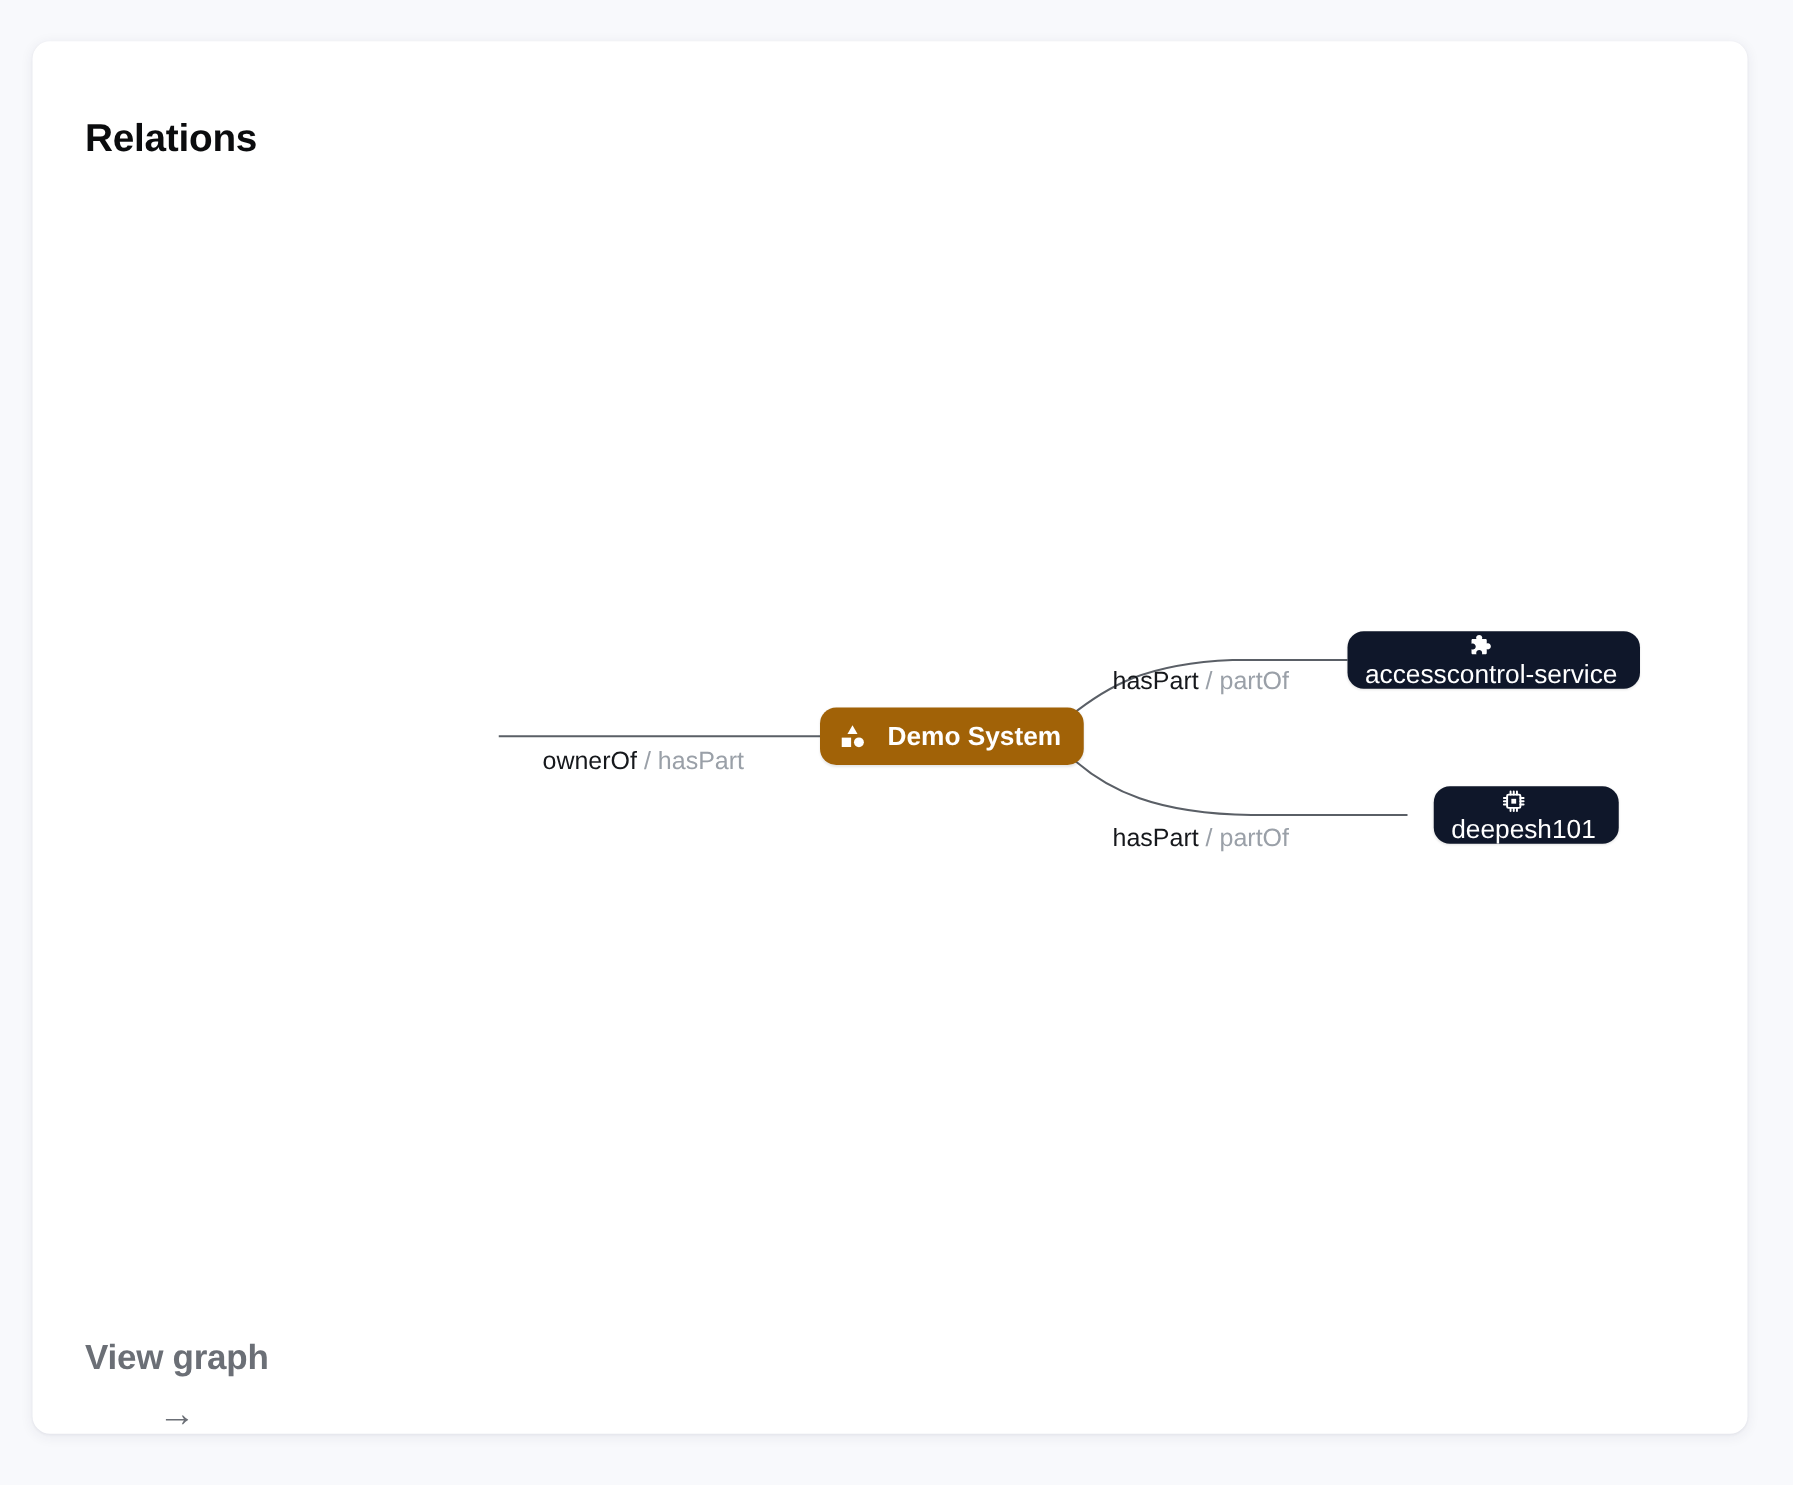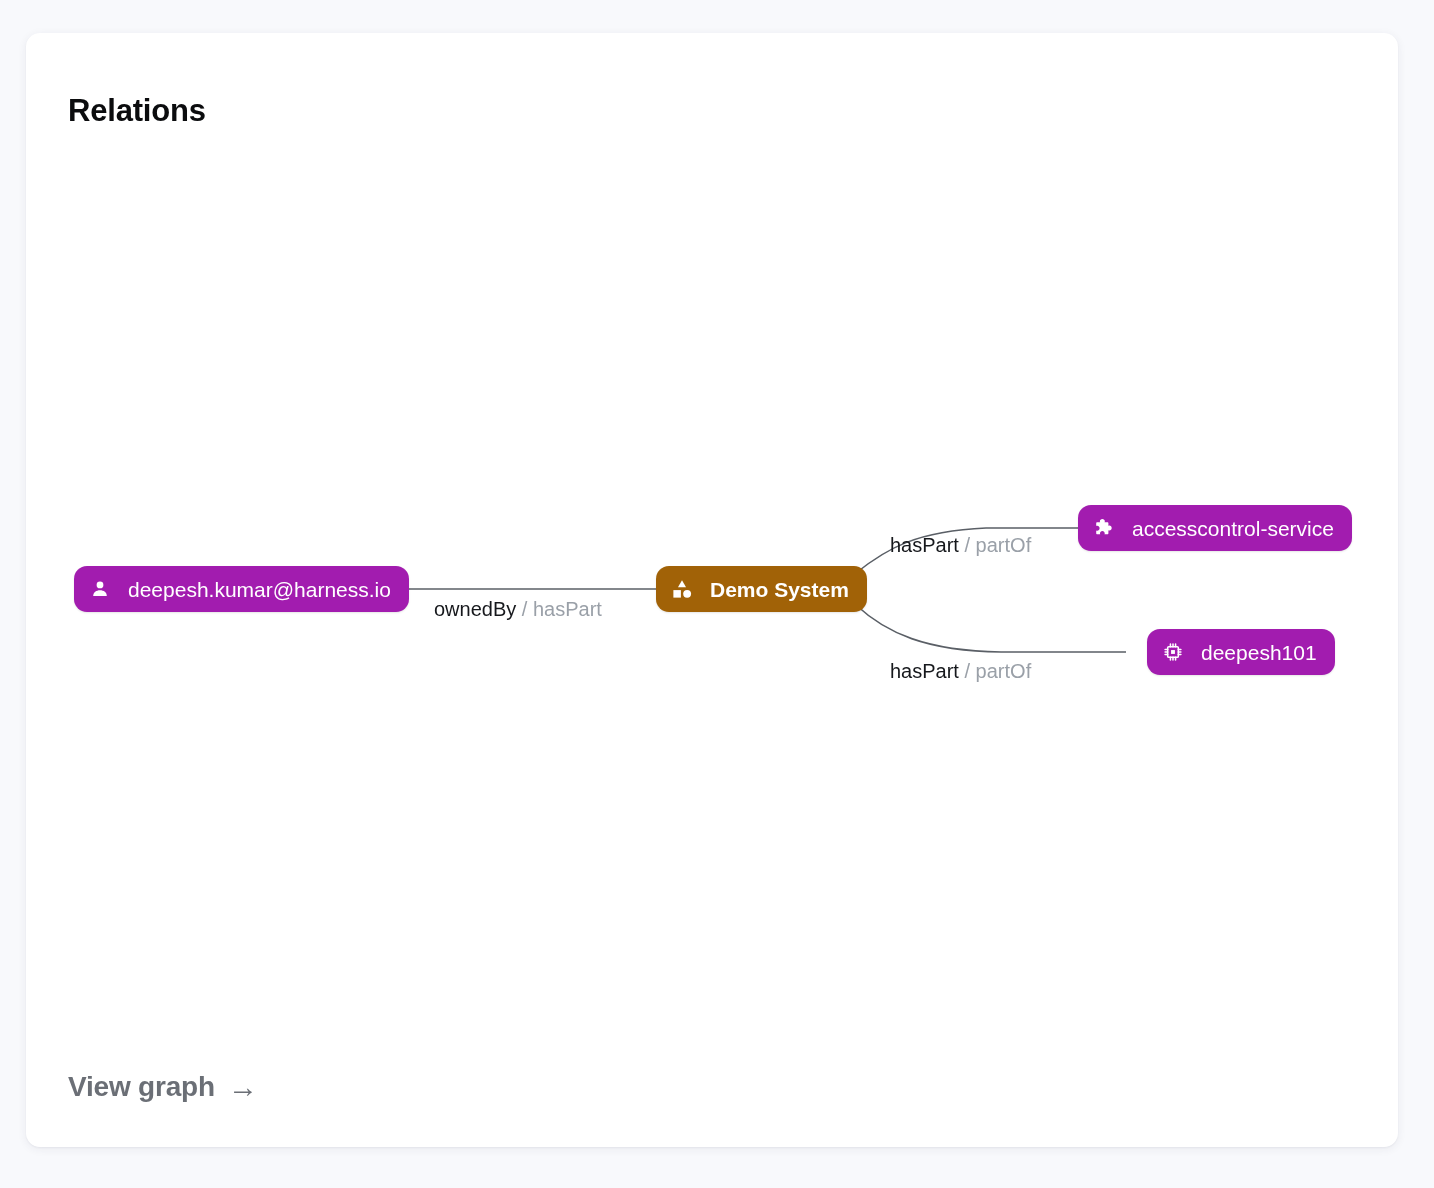--- a/index.html
+++ b/index.html
@@ -69,21 +69,21 @@
     width: 24px;
     height: 24px;
     flex: none;
     margin-right: 16px;
   }
   .node .lbl {
     font-size: 21px;
     color: #ffffff;
     line-height: 1;
   }
-  .node.blue { background: #a21caf; }
+  .node.blue { background: #0f172a; flex-direction: column; }
   .node.orange { background: #a16207; }
   .node.orange .lbl { font-weight: bold; }
 
   .edge-label {
     position: absolute;
     font-size: 20px;
     color: #16181c;
     white-space: nowrap;
     line-height: 1;
   }
@@ -94,20 +94,21 @@
     left: 42px;
     top: 1037px;
     display: flex;
     align-items: center;
     gap: 13px;
     font-size: 28px;
     font-weight: bold;
     color: #6b6f76;
     letter-spacing: -0.2px;
     cursor: pointer;
+    flex-direction: column;
   }
   .view-graph .arrow {
     display: inline-flex;
     align-items: center;
     font-size: 30px;
     font-weight: normal;
   }
 </style>
 </head>
 <body>
@@ -122,29 +123,20 @@
 
       <svg class="edges" viewBox="0 0 1372 1114">
 
         <path d="M 373,556 L 630,556" fill="none" stroke="#5a5f66" stroke-width="1.6"></path>
 
         <path d="M 830,540 C 860,516 890,498 960,495 L 1052,495" fill="none" stroke="#5a5f66" stroke-width="1.6"></path>
 
         <path d="M 830,572 C 860,600 900,618 975,619 L 1100,619" fill="none" stroke="#5a5f66" stroke-width="1.6"></path>
       </svg>
 
-      <div class="node blue" style="left:48px; top:533px;">
-        <span class="ic">
-          <svg width="22" height="22" viewBox="0 0 24 24" fill="#ffffff">
-            <circle cx="12" cy="7.5" r="3.7"></circle>
-            <path d="M4.6 19.5c0-3.9 3.3-6.2 7.4-6.2s7.4 2.3 7.4 6.2z"></path>
-          </svg>
-        </span>
-        <span class="lbl">deepesh.kumar@harness.io</span>
-      </div>
 
       <div class="node orange" style="left:630px; top:533px;">
         <span class="ic">
           <svg width="22" height="22" viewBox="0 0 24 24" fill="#ffffff">
             <path d="M12 2.4 L16.4 10 L7.6 10 Z"></path>
             <rect x="2.6" y="13.2" width="8.2" height="8.2"></rect>
             <circle cx="17.6" cy="17.3" r="4.3"></circle>
           </svg>
         </span>
         <span class="lbl">Demo System</span>
@@ -164,21 +156,21 @@
           <svg width="22" height="22" viewBox="0 0 24 24" fill="none" stroke="#ffffff" stroke-width="1.7">
             <rect x="6.2" y="6.2" width="11.6" height="11.6" rx="1.2"></rect>
             <rect x="9.9" y="9.9" width="4.2" height="4.2" fill="#ffffff" stroke="none"></rect>
             <path d="M9.2 6.2V3.4M12 6.2V3.4M14.8 6.2V3.4M9.2 20.6v-2.8M12 20.6v-2.8M14.8 20.6v-2.8M6.2 9.2H3.4M6.2 12H3.4M6.2 14.8H3.4M20.6 9.2h-2.8M20.6 12h-2.8M20.6 14.8h-2.8" stroke-linecap="round"></path>
           </svg>
         </span>
         <span class="lbl">deepesh101</span>
       </div>
 
       <div class="edge-label" style="left:408px; top:566px;">
-        <span>ownedBy</span><span class="sec"> / </span><span class="sec">hasPart</span>
+        <span>ownerOf</span><span class="sec"> / </span><span class="sec">hasPart</span>
       </div>
 
       <div class="edge-label" style="left:864px; top:502px;">
         <span>hasPart</span><span class="sec"> / </span><span class="sec">partOf</span>
       </div>
 
       <div class="edge-label" style="left:864px; top:628px;">
         <span>hasPart</span><span class="sec"> / </span><span class="sec">partOf</span>
       </div>
 

